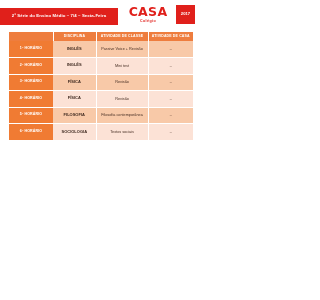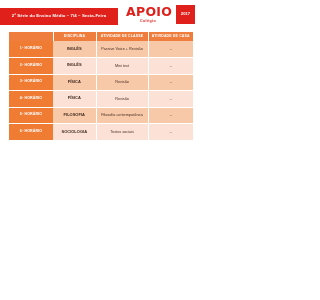--- a/index.html
+++ b/index.html
@@ -193,21 +193,21 @@
 
 <div class="page">
 
   <div class="header">
 
     <div class="title-banner">
       <span class="title-banner-text">2ª Série do Ensino Médio – 7/4 – Sexta-Feira</span>
     </div>
 
     <div class="brand">
-      <div class="brand-name">APOIO</div>
+      <div class="brand-name">CASA</div>
       <div class="brand-sub">Colégio</div>
     </div>
 
     <div class="year-box">
       <span class="year-text">2017</span>
     </div>
 
   </div>
 
   <table class="schedule">

